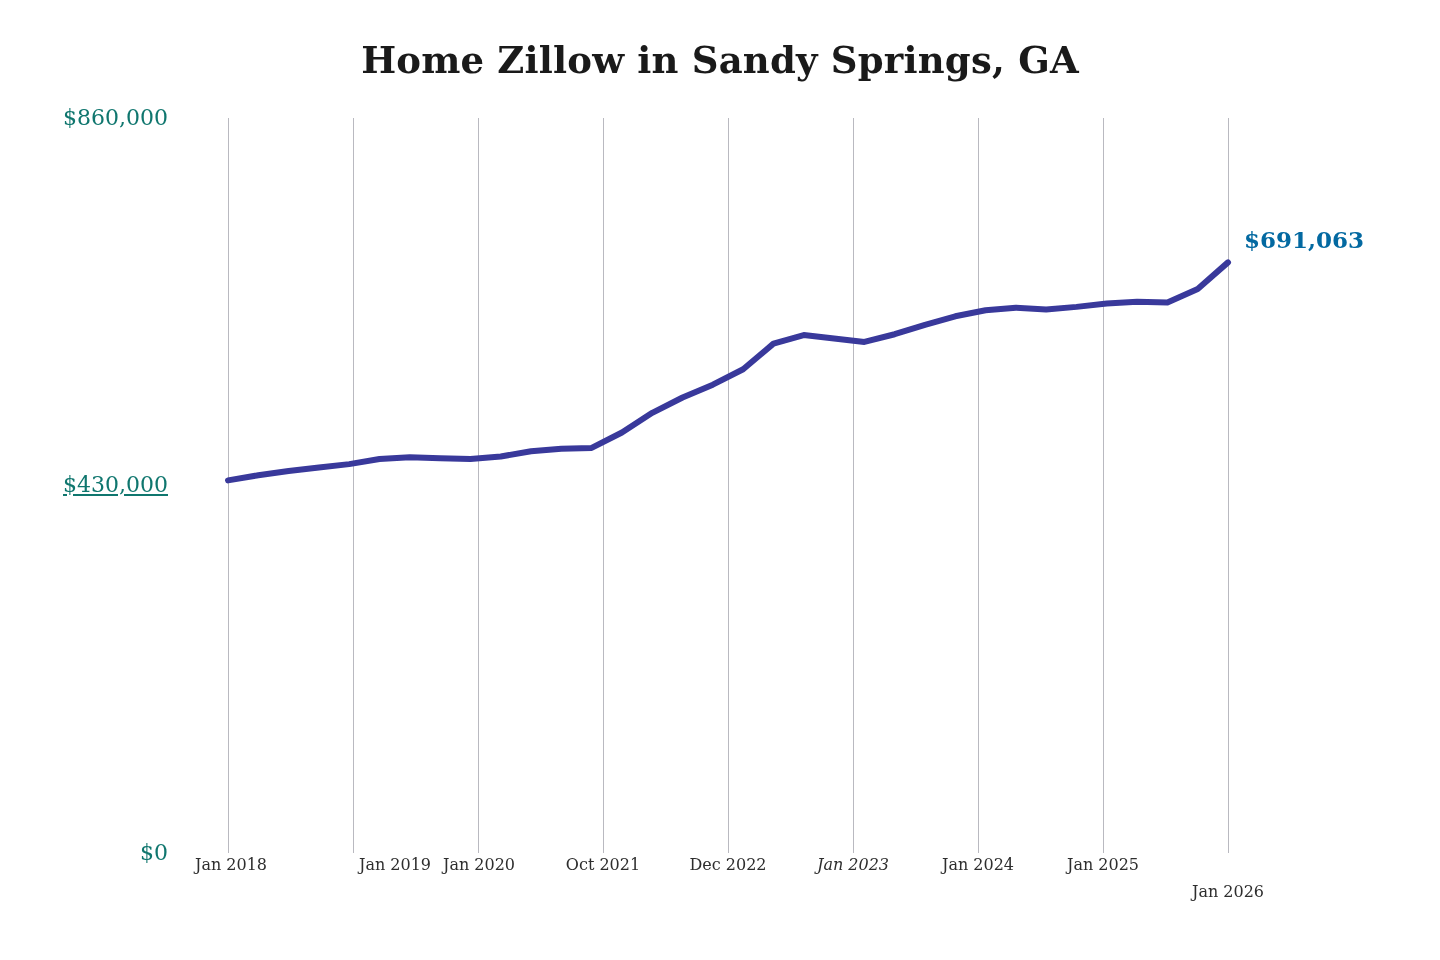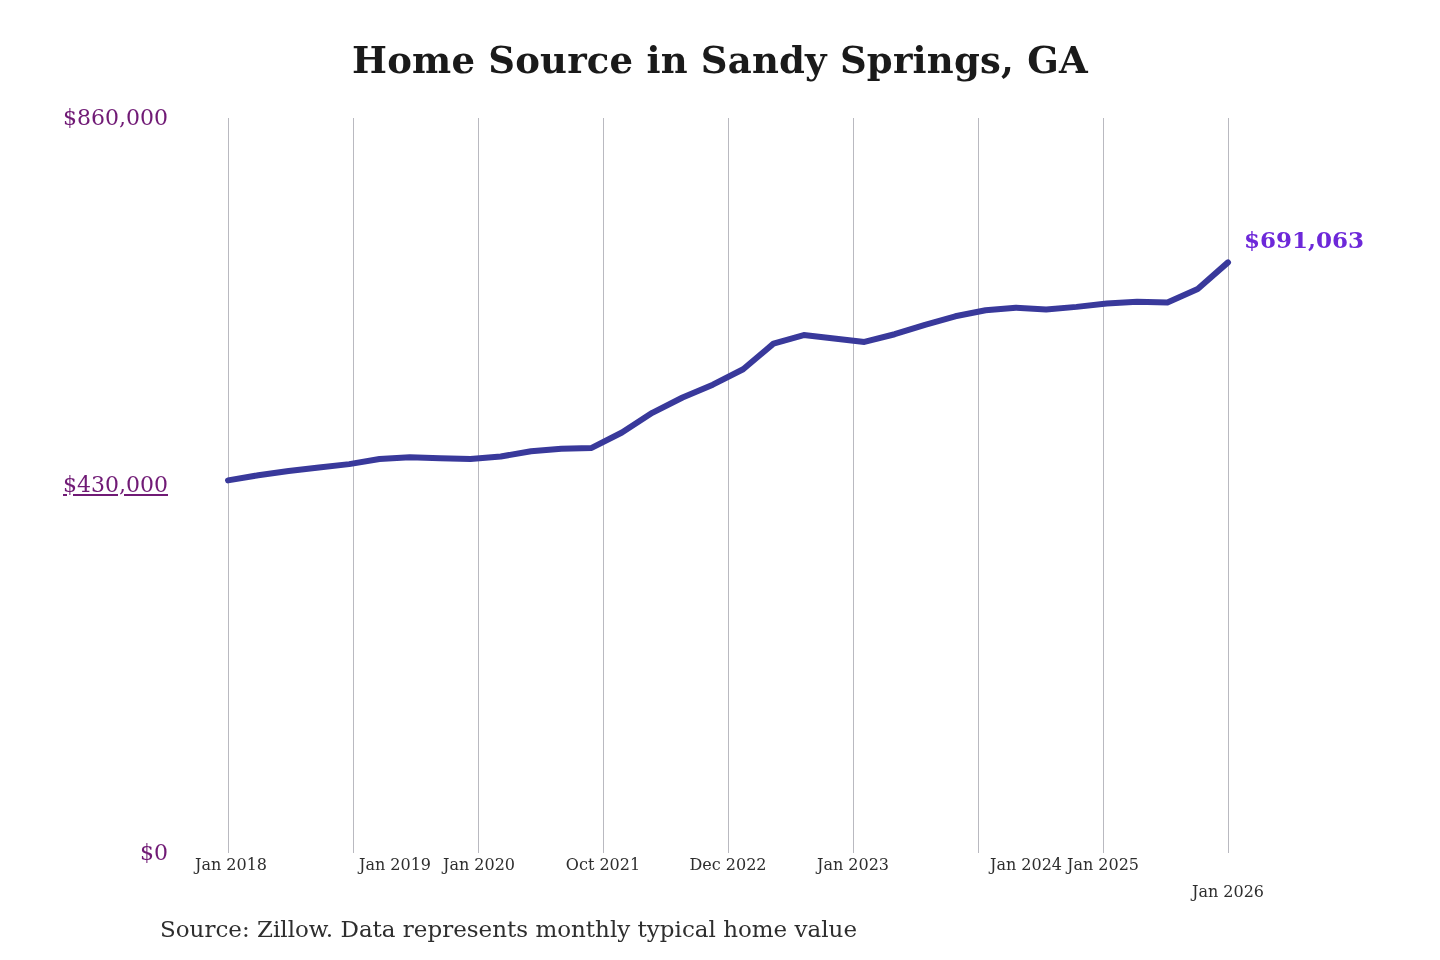--- a/index.html
+++ b/index.html
@@ -45,21 +45,21 @@
     position: absolute;
     top: 0;
     width: 1px;
     height: 735px;
     background: #b9b9c0;
   }
   .axis-label-y {
     position: absolute;
     font-family: "DejaVu Serif", serif;
     font-size: 22px;
-    color: #701a75;
+    color: #0f766e;
     text-align: right;
     white-space: nowrap;
   }
   .axis-label-x {
     position: absolute;
     font-family: "DejaVu Serif", serif;
     font-size: 16px;
     color: #2e2e2e;
     white-space: nowrap;
     text-align: center;
@@ -71,39 +71,39 @@
     top: 0;
     width: 1000px;
     height: 735px;
     overflow: visible;
   }
   .endpoint-label {
     position: absolute;
     font-family: "DejaVu Serif", serif;
     font-weight: bold;
     font-size: 23px;
-    color: #6d28d9;
+    color: #0369a1;
     white-space: nowrap;
   }
   .source-note {
     position: absolute;
     left: 160px;
     top: 916px;
     font-family: "DejaVu Serif", serif;
     font-size: 23px;
     color: #2e2e2e;
     white-space: nowrap;
   }
 </style>
 </head>
 <body>
 
 <div class="chart-root">
 
-  <div class="chart-title">Home Source in Sandy Springs, GA</div>
+  <div class="chart-title">Home Zillow in Sandy Springs, GA</div>
 
   <div class="plot">
 
     <div class="gridline" style="left:0px;"></div>
     <div class="gridline" style="left:125px;"></div>
     <div class="gridline" style="left:250px;"></div>
     <div class="gridline" style="left:375px;"></div>
     <div class="gridline" style="left:500px;"></div>
     <div class="gridline" style="left:625px;"></div>
     <div class="gridline" style="left:750px;"></div>
@@ -119,19 +119,18 @@
 
   <div class="axis-label-y" style="left:58px; top:105px; width:110px;">$860,000</div>
   <div class="axis-label-y" style="left:58px; top:472px; width:110px;text-decoration:underline;">$430,000</div>
   <div class="axis-label-y" style="left:58px; top:840px; width:110px;">$0</div>
 
   <div class="axis-label-x" style="left:231px; top:855px;">Jan 2018</div>
   <div class="axis-label-x" style="left:355px; top:855px;margin-left:40px;">Jan 2019</div>
   <div class="axis-label-x" style="left:479px; top:855px;">Jan 2020</div>
   <div class="axis-label-x" style="left:603px; top:855px;">Oct 2021</div>
   <div class="axis-label-x" style="left:728px; top:855px;">Dec 2022</div>
-  <div class="axis-label-x" style="left:853px; top:855px;">Jan 2023</div>
-  <div class="axis-label-x" style="left:1026px; top:855px;">Jan 2024</div>
+  <div class="axis-label-x" style="left:853px; top:855px;font-style:italic;">Jan 2023</div>
+  <div class="axis-label-x" style="left:978px; top:855px;">Jan 2024</div>
   <div class="axis-label-x" style="left:1103px; top:855px;">Jan 2025</div>
   <div class="axis-label-x" style="left:1228px; top:837px;margin-top:45px;">Jan 2026</div>
 
-  <div class="source-note">Source: Zillow. Data represents monthly typical home value</div>
 </div>
 
 </body></html>

